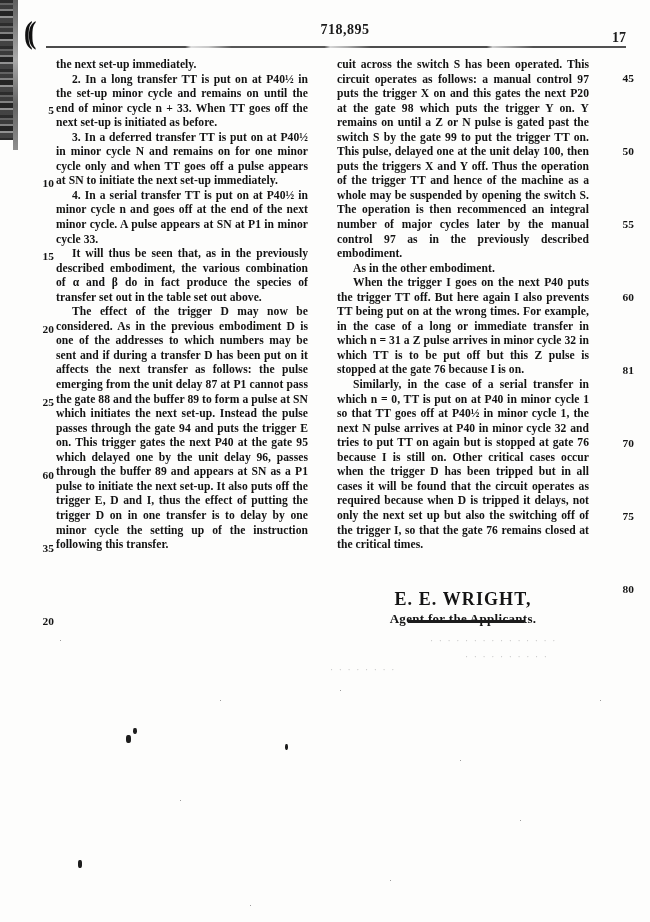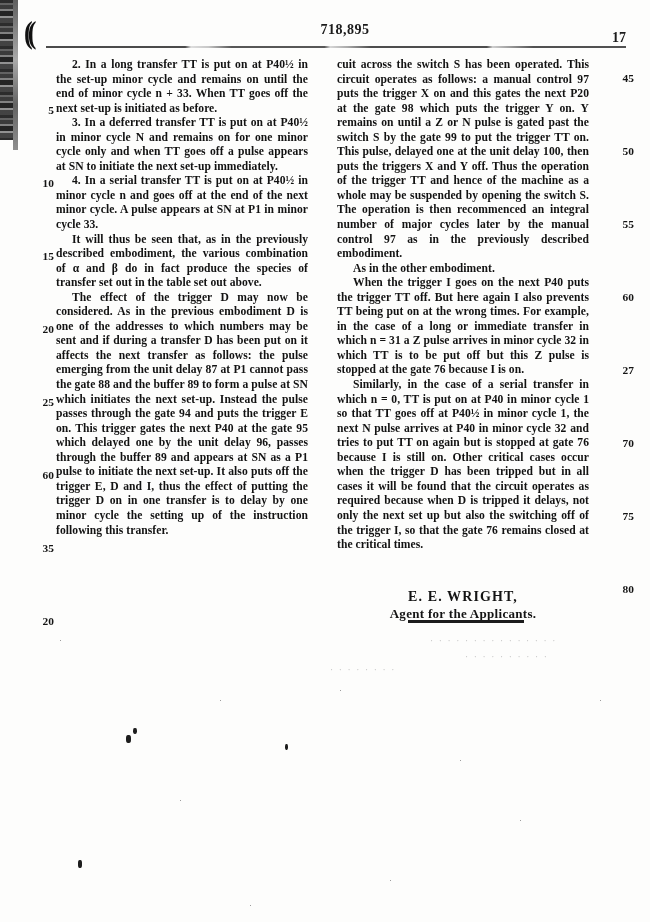--- a/index.html
+++ b/index.html
@@ -128,21 +128,21 @@
   
   .sig {
     position: absolute;
     left: 337px;
     width: 252px;
     text-align: center;
     font-weight: bold;
     color: #141414;
   }
   .sig .name {
-    font-size: 14px;
+    font-size: 18px;
     letter-spacing: 1.1px;
     top: 0;
   }
   .sig .role {
     font-size: 13px;
     letter-spacing: .3px;
     margin-top: 1px;
   }
   .sig-rule {
     position: absolute;
@@ -199,27 +199,28 @@
     <span style="top:411px">60</span>
     <span style="top:484px">35</span>
     <span style="top:557px">20</span>
   </div>
 
   <div class="linenums right">
     <span style="top:14px">45</span>
     <span style="top:87px">50</span>
     <span style="top:160px">55</span>
     <span style="top:233px">60</span>
-    <span style="top:306px">27</span>
+    <span style="top:306px">81</span>
     <span style="top:379px">70</span>
     <span style="top:452px">75</span>
     <span style="top:525px">80</span>
   </div>
 
   <div class="col left">
+    <p class="noind">the next set-up immediately.</p>
     <p>2. In a long transfer TT is put on at P40½ in the set-up minor cycle and remains on until the end of minor cycle n + 33. When TT goes off the next set-up is initiated as before.</p>
     <p>3. In a deferred transfer TT is put on at P40½ in minor cycle N and remains on for one minor cycle only and when TT goes off a pulse appears at SN to initiate the next set-up immediately.</p>
     <p>4. In a serial transfer TT is put on at P40½ in minor cycle n and goes off at the end of the next minor cycle. A pulse appears at SN at P1 in minor cycle 33.</p>
     <p>It will thus be seen that, as in the previously described embodiment, the various combination of α and β do in fact produce the species of transfer set out in the table set out above.</p>
     <p>The effect of the trigger D may now be considered. As in the previous embodiment D is one of the addresses to which numbers may be sent and if during a transfer D has been put on it affects the next transfer as follows: the pulse emerging from the unit delay 87 at P1 cannot pass the gate 88 and the buffer 89 to form a pulse at SN which initiates the next set-up. Instead the pulse passes through the gate 94 and puts the trigger E on. This trigger gates the next P40 at the gate 95 which delayed one by the unit delay 96, passes through the buffer 89 and appears at SN as a P1 pulse to initiate the next set-up. It also puts off the trigger E, D and I, thus the effect of putting the trigger D on in one transfer is to delay by one minor cycle the setting up of the instruction following this transfer.</p>
   </div>
 
   <div class="col right">
     <p class="noind">cuit across the switch S has been operated. This circuit operates as follows: a manual control 97 puts the trigger X on and this gates the next P20 at the gate 98 which puts the trigger Y on. Y remains on until a Z or N pulse is gated past the switch S by the gate 99 to put the trigger TT on. This pulse, delayed one at the unit delay 100, then puts the triggers X and Y off. Thus the operation of the trigger TT and hence of the machine as a whole may be suspended by opening the switch S. The operation is then recommenced an integral number of major cycles later by the manual control 97 as in the previously described embodiment.</p>
     <p>As in the other embodiment.</p>

